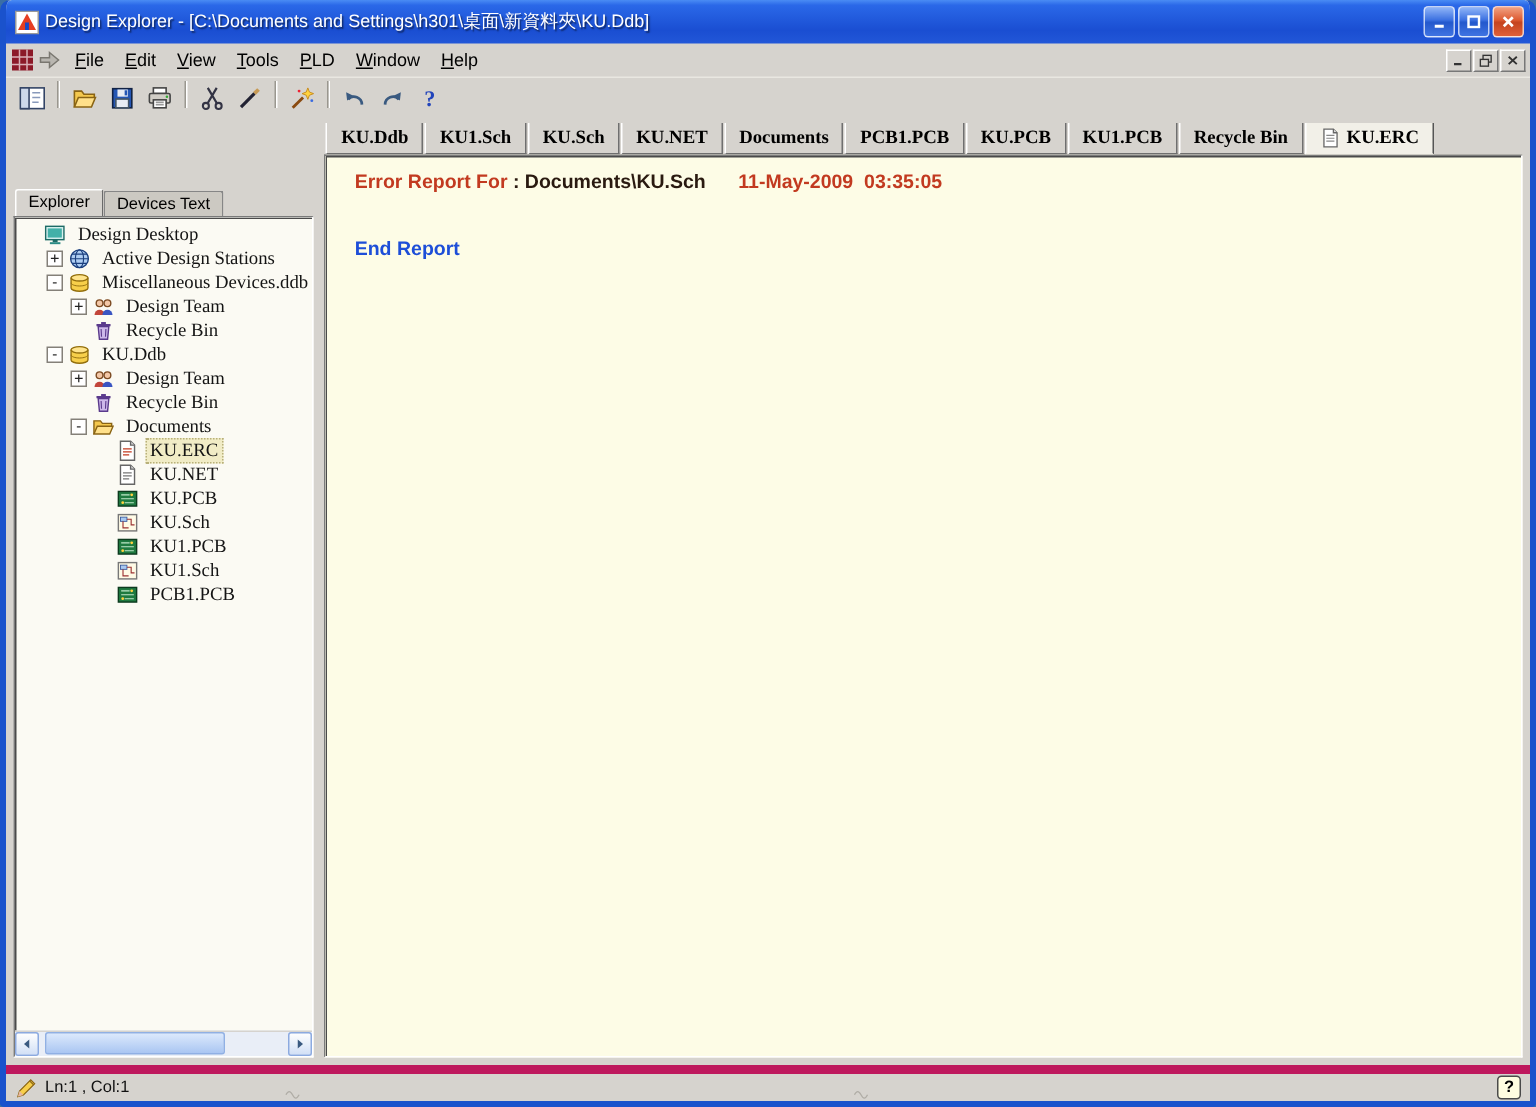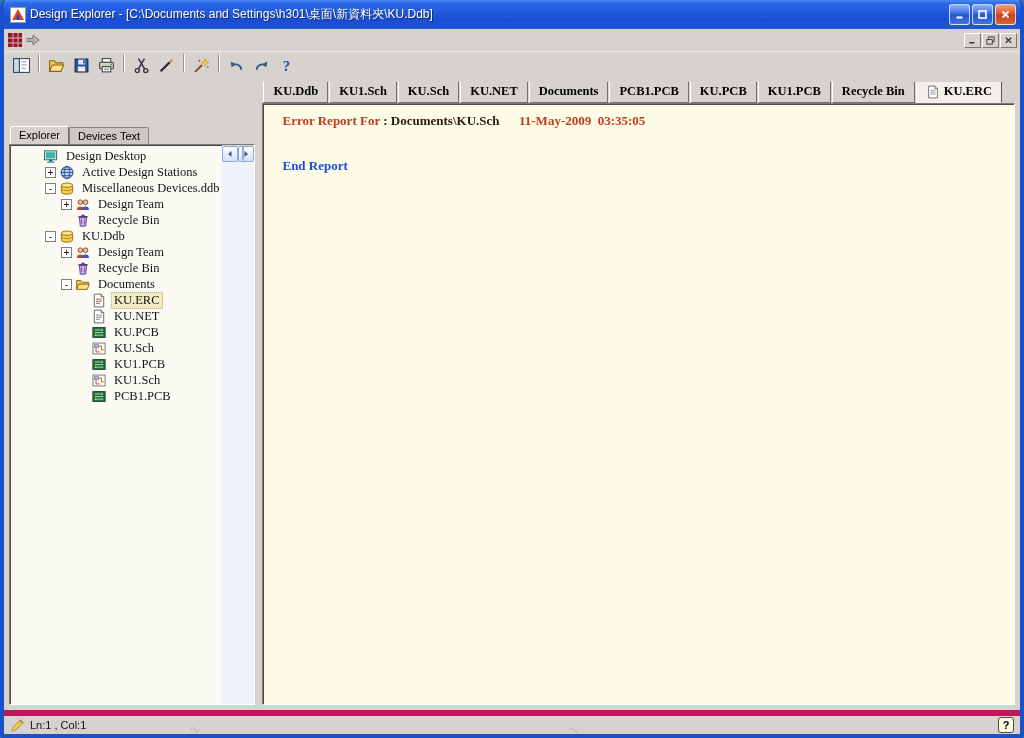--- a/index.html
+++ b/index.html
@@ -44,22 +44,22 @@
 
   
   .main{ flex:1; display:flex; gap:7px; padding:3px 5px 5px; min-height:0; }
 
   .left-panel{ flex:0 0 192px; display:flex; flex-direction:column; min-height:0; }
   .panel-tabs{ flex:0 0 19px; display:flex; align-items:flex-end; font-size:11px; padding-left:1px; }
   .ptab{ padding:2px 8px; background:#ccc9c2; border:1px solid #868686; border-bottom:none;
     border-radius:2px 2px 0 0; }
   .ptab.active{ background:#d6d3ce; border-color:#fff #6a6a6a #d6d3ce #fff; padding-bottom:3px; z-index:2;margin-top:44px; }
 
-  .tree-wrap{ flex:1; display:flex; flex-direction:row; background:#fbfaf3; min-height:0;
-    border:1px solid; border-color:#7a7a7a #fff #fff #7a7a7a; box-shadow:inset 1px 1px 0 #4a4a4a;padding-left:14px; }
+  .tree-wrap{ flex:1; display:flex; flex-direction:column; background:#fbfaf3; min-height:0;
+    border:1px solid; border-color:#7a7a7a #fff #fff #7a7a7a; box-shadow:inset 1px 1px 0 #4a4a4a; }
   .tree{ flex:1; overflow:hidden; font-family:"Liberation Serif", serif; font-size:12.5px; color:#141414;
     padding:3px 0 0 3px; }
   .tree-row{ height:16px; display:flex; align-items:center; white-space:nowrap; }
   .sp{ flex:0 0 auto; }
   .tg{ flex:0 0 11px; width:11px; height:11px; border:1px solid #848078; background:#fff;
     font:10px/9px "DejaVu Sans Mono", monospace; text-align:center; color:#222; margin-right:3px; }
   .tsp{ flex:0 0 14px; }
   .tree-row .icon{ width:16px; height:15px; margin-right:4px; }
   .tlabel{ padding:0 3px; }
   .tlabel.selected{ background:#f1ecc6; border:1px dotted #b8b07a; padding:0 2px; }
@@ -75,21 +75,21 @@
   .right-panel{ flex:1; display:flex; flex-direction:column; min-height:0; min-width:0; }
   .doc-tabs{ flex:0 0 21px; display:flex; align-items:flex-end; padding-left:1px; overflow:hidden;
     font-family:"Liberation Serif", serif; font-size:12.5px; font-weight:bold; }
   .dtab{ padding:2px 9px 3px; background:#d6d3ce; border:1px solid; border-color:#fff #6f6f6f #6f6f6f #fff;
     margin-right:1px; white-space:nowrap; display:flex; align-items:center; gap:4px; }
   .dtab.active{ background:#f2f0e8; border-color:#fff #555 #f2f0e8 #fff; padding-top:3px; z-index:2; }
   .dtab .icon{ width:14px; height:14px; }
 
   .content{ flex:1; background:#fdfce6; overflow:hidden;
     border:1px solid; border-color:#7a7a7a #fff #fff #7a7a7a; box-shadow:inset 1px 1px 0 #4a4a4a;
-    padding:9px 4px 4px 19px; font-family:Liberation Serif, serif;
+    padding:9px 4px 4px 19px; font-family:Liberation Sans, sans-serif;
     font-size:13px; font-weight:bold; line-height:15px; }
   .line{ white-space:pre; min-height:15px; }
 
   .statusbar{ flex:0 0 24px; display:flex; align-items:center; gap:5px; padding:0 6px;
     font-size:11px; color:#111; position:relative; border-top:6px solid #be185d; }
   .statusbar .icon{ width:15px; height:15px; }
   .squiggle{ position:absolute; top:7px; width:16px; height:10px; }
   .squiggle svg{ width:100%; height:100%; }
   .sq1{ left:183px; } .sq2{ left:562px; }
   .help-btn{ margin-left:auto; width:16px; height:16px; border:1px solid #4a4a4a; border-radius:3px;
@@ -133,20 +133,29 @@
         <svg viewBox="0 0 16 16">
           <rect x="1" y="1" width="14" height="14" fill="#8c1a28"></rect>
           <path d="M1 6 h14 M1 11 h14 M6 1 v14 M11 1 v14" stroke="#d9b0b6" fill="none"></path>
         </svg>
       </span>
     <span class="icon">
         <svg viewBox="0 0 16 16">
           <path d="M2 6.5 h6 V3 l6 5 -6 5 V9.5 H2 Z" fill="#b9b6b0" stroke="#7a7770"></path>
         </svg>
       </span>
+    <nav class="menu-items">
+        <span class="menu-item"><u>F</u>ile</span>
+        <span class="menu-item"><u>E</u>dit</span>
+        <span class="menu-item"><u>V</u>iew</span>
+        <span class="menu-item"><u>T</u>ools</span>
+        <span class="menu-item"><u>P</u>LD</span>
+        <span class="menu-item"><u>W</u>indow</span>
+        <span class="menu-item"><u>H</u>elp</span>
+      </nav>
     <span class="mdi-btns">
       <button class="mdibtn">
           <svg viewBox="0 0 10 9">
             <path d="M1.5 7 h5.5" stroke="#333" stroke-width="1.6" fill="none"></path>
           </svg>
         </button>
       <button class="mdibtn">
           <svg viewBox="0 0 10 10">
             <rect x="3" y="1" width="6" height="5" fill="none" stroke="#333"></rect>
             <rect x="1" y="4" width="6" height="5" fill="#d6d3ce" stroke="#333"></rect>

